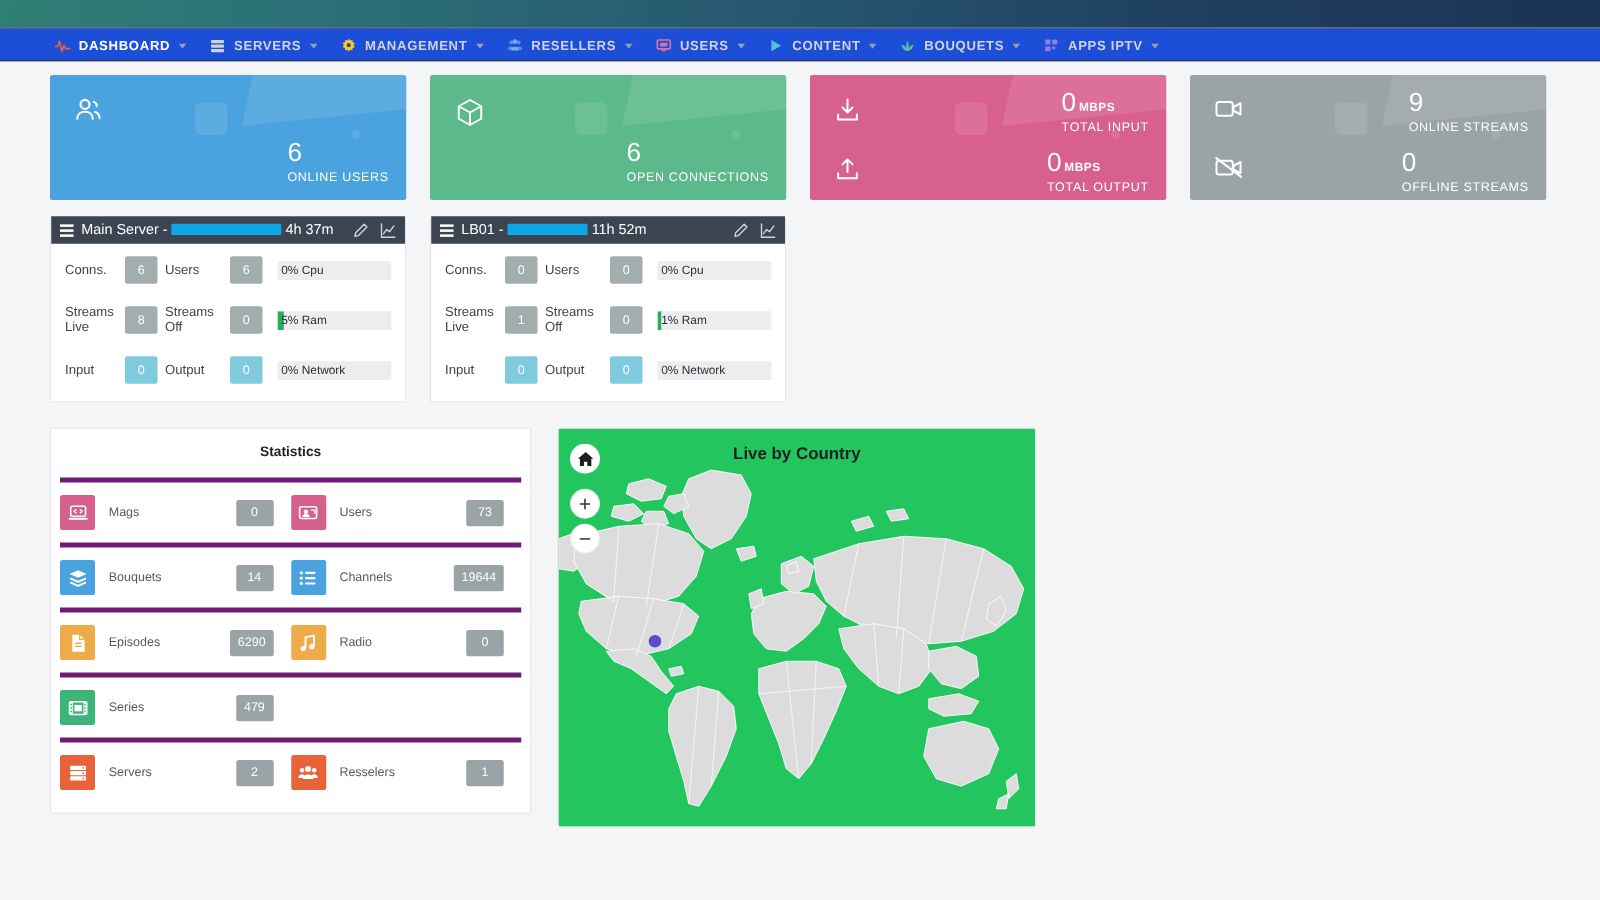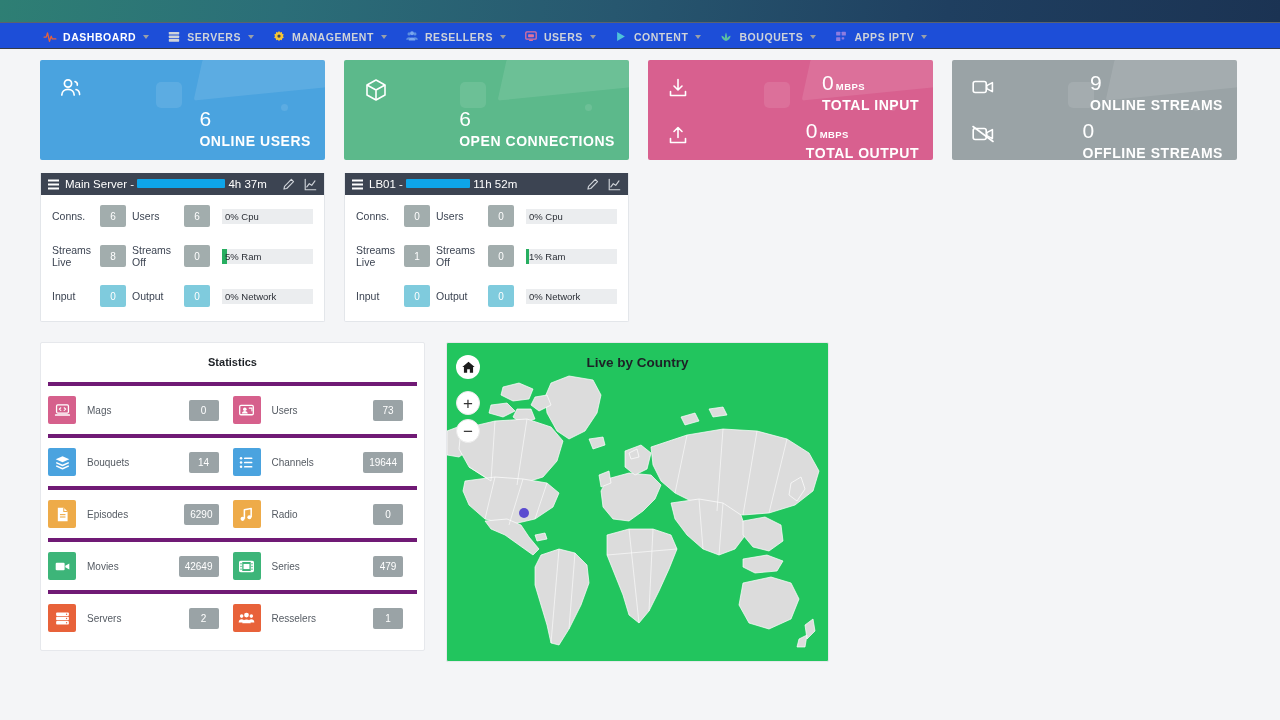--- a/index.html
+++ b/index.html
@@ -74,21 +74,21 @@
                transform: skewX(-18deg) rotate(-6deg); border-radius: 3px; }
   .deco.dot  { width: 7px; height: 7px; border-radius: 50%; left: 241px; top: 44px; }
   .card .cicon { position: absolute; left: 20px; }
   .card .cicon svg { display: block; }
   .card-val {
     position: absolute; right: 14px;
     line-height: 1;
   }
   .card-num { font-size: 21px; font-weight: 400; letter-spacing: .2px; }
   .card-unit { font-size: 9.5px; font-weight: bold; letter-spacing: .4px; margin-left: 2px; }
-  .card-lbl { font-size: 14px; font-weight: bold; letter-spacing: .55px; margin-top: 5px; }
+  .card-lbl { font-size: 10px; font-weight: normal; letter-spacing: .55px; margin-top: 5px; }
   
   .card.single .cicon { top: 18px; }
   .card.single .card-val { bottom: 12px; }
   
   .card.dual .cicon.a { top: 18px; }
   .card.dual .cicon.b { top: 65px; }
   .card.dual .card-val.a { top: 12px; }
   .card.dual .card-val.b { top: 60px; }
 
   
@@ -598,30 +598,20 @@
               <circle cx="13.4" cy="13.3" r="2.4" fill="#fff"></circle>
             </svg>
           </span>
           <span class="stname">Radio</span>
           <span class="stval">0</span>
         </div>
       </div>
 
       <div class="strow">
         <div class="stcell">
-          <span class="sticon" id="si30" style="background: rgb(61, 181, 121);">
-            <svg width="17" height="17" viewBox="0 0 20 20">
-              <rect x="2" y="5.5" width="10.5" height="9" rx="1.3" fill="#fff"></rect>
-              <path d="M13.3 9l4.7-2.6v7.2L13.3 11z" fill="#fff"></path>
-            </svg>
-          </span>
-          <span class="stname">Movies</span>
-          <span class="stval">42649</span>
-        </div>
-        <div class="stcell">
           <span class="sticon" id="si31" style="background: rgb(61, 181, 121);">
             <svg width="17" height="17" viewBox="0 0 20 20">
               <rect x="2" y="4" width="16" height="12" rx="1.3" fill="none" stroke="#fff" stroke-width="1.6"></rect>
               <rect x="2" y="4" width="3" height="12" fill="#fff"></rect>
               <rect x="15" y="4" width="3" height="12" fill="#fff"></rect>
               <rect x="6.5" y="7" width="7" height="6" fill="#fff"></rect>
               <rect x="2.8" y="6" width="1.5" height="1.5" fill="#3db579"></rect>
               <rect x="2.8" y="9.2" width="1.5" height="1.5" fill="#3db579"></rect>
               <rect x="2.8" y="12.4" width="1.5" height="1.5" fill="#3db579"></rect>
               <rect x="15.7" y="6" width="1.5" height="1.5" fill="#3db579"></rect>

